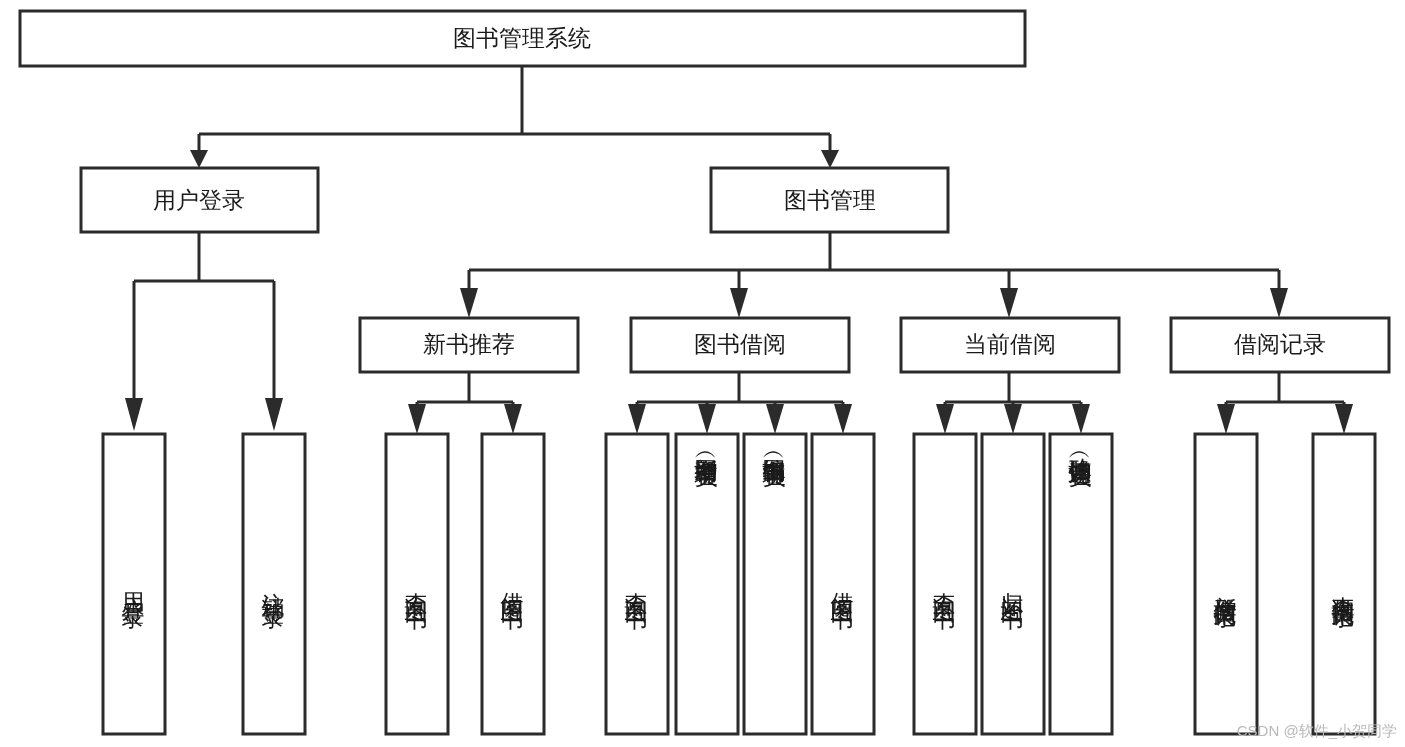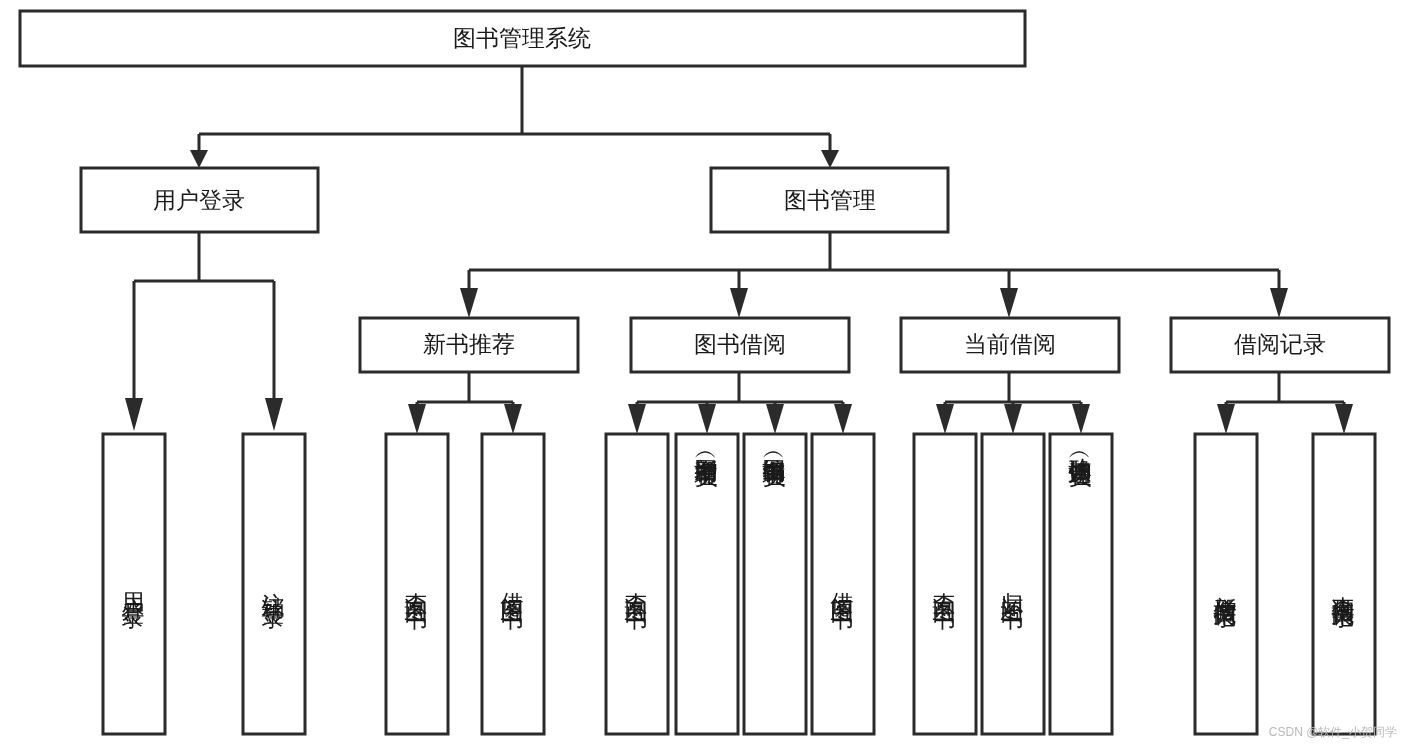--- a/index.html
+++ b/index.html
@@ -49,21 +49,21 @@
     dominant-baseline: middle;
   }
   .label-h {
     font-size: 23px;
   }
   .watermark {
     position: absolute;
     right: 8px;
     bottom: 6px;
     font-family: "Liberation Sans", "DejaVu Sans", sans-serif;
-    font-size: 12px;
+    font-size: 15px;
     color: #b9b9b9;
     white-space: nowrap;
     pointer-events: none;
     user-select: none;
   }
 </style>
 </head>
 <body>
 
 <div id="diagram-root">

